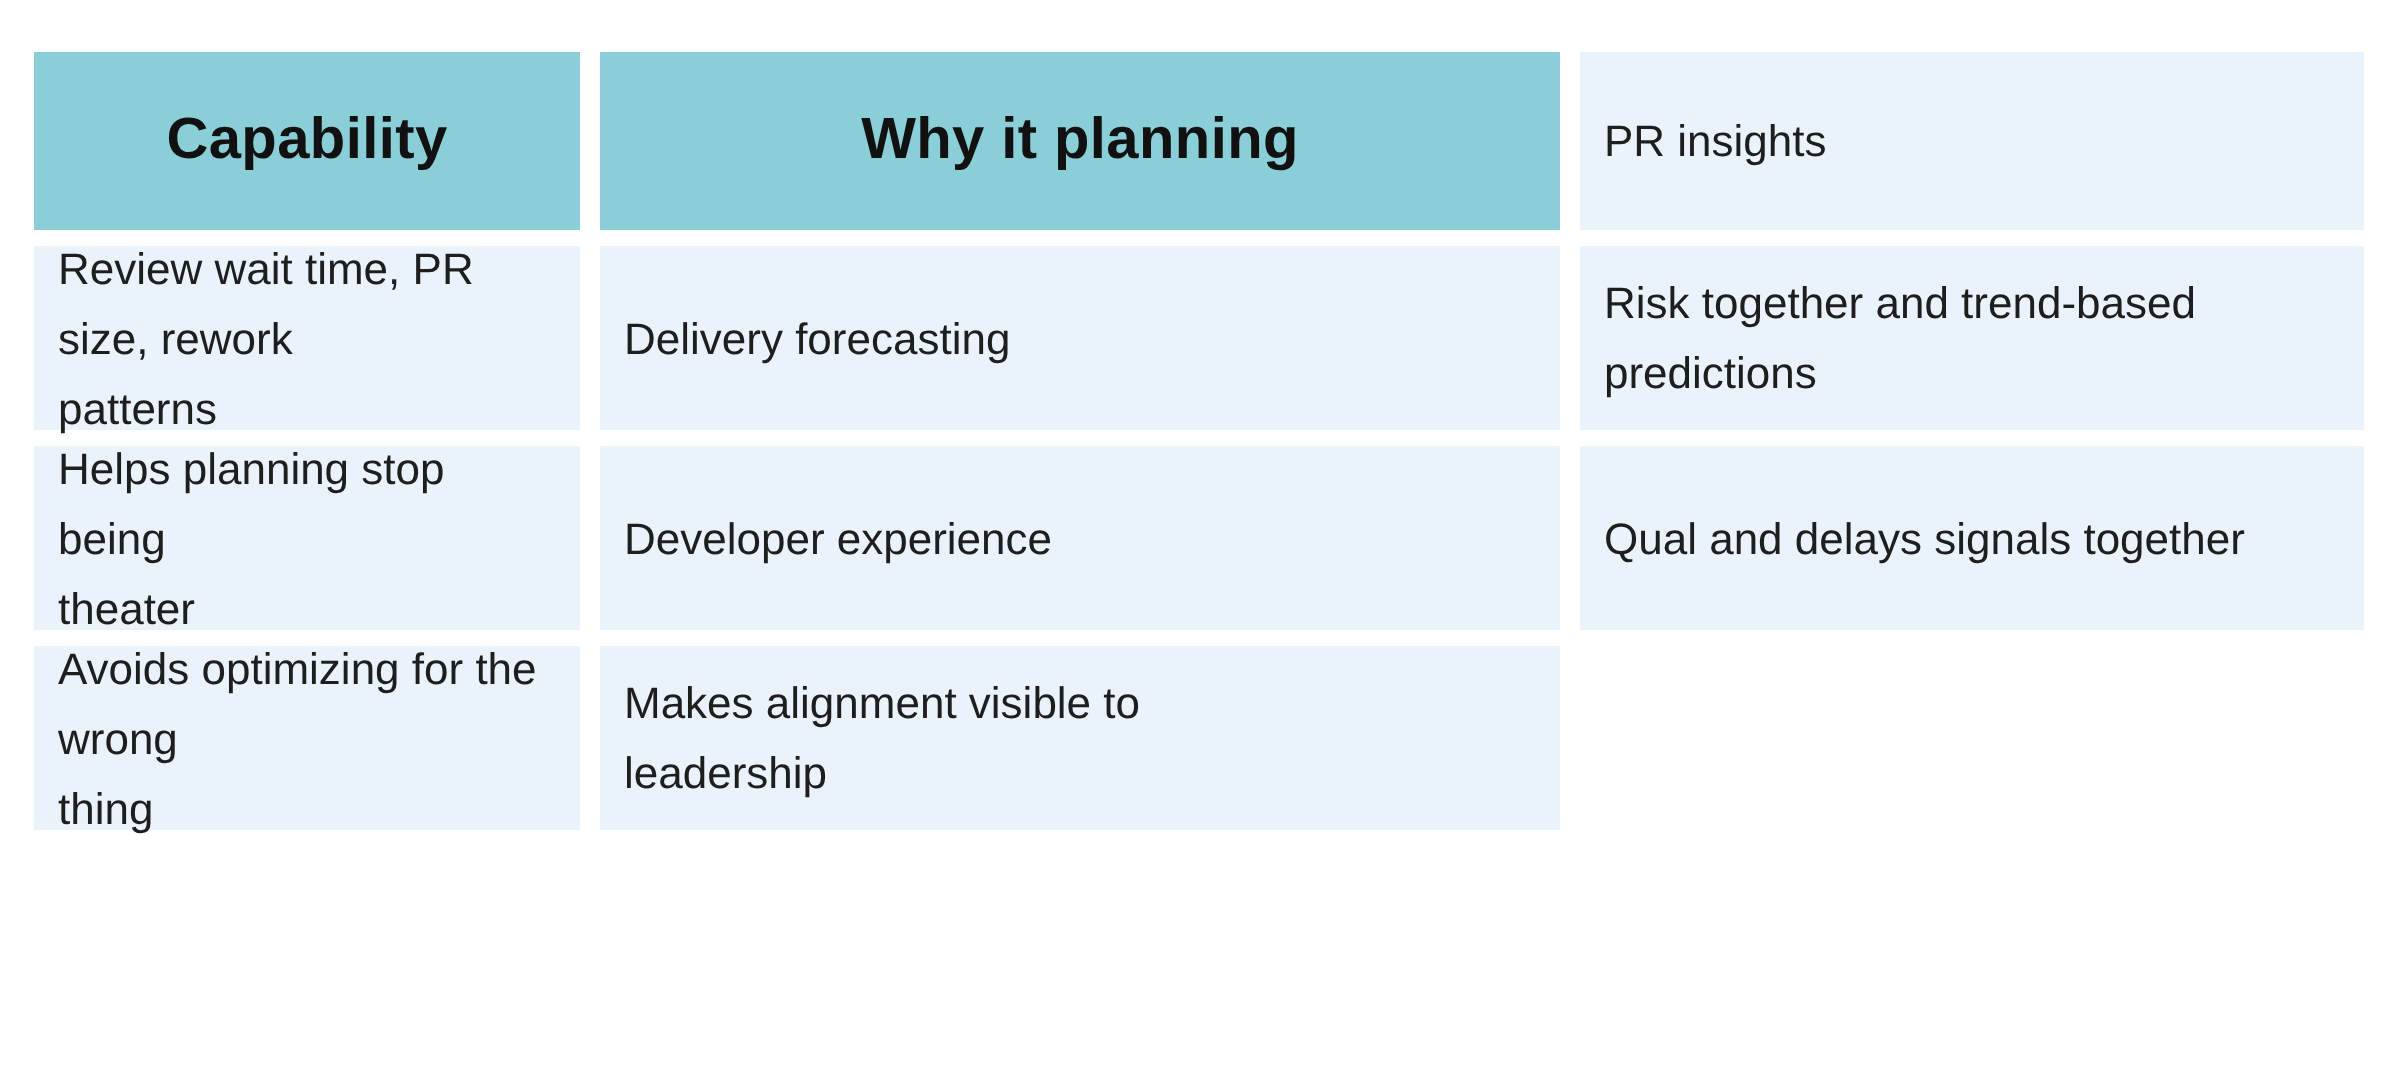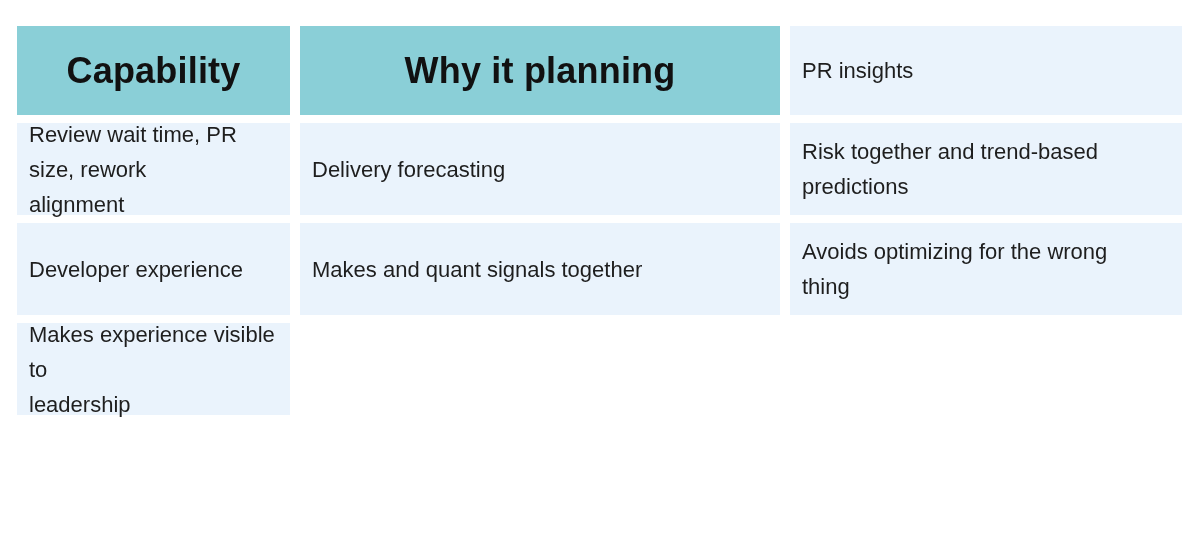--- a/index.html
+++ b/index.html
@@ -23,21 +23,21 @@
     grid-template-rows: 89px 92px 92px 92px 95px;
     gap: 8px 10px;
   }
   .th {
     background: #8ACFD7;
     color: #111111;
     display: flex;
     align-items: center;
     justify-content: center;
     font-weight: 700;
-    font-size: 36px;
+    font-size: 29px;
     letter-spacing: 0.2px;
     text-align: center;
   }
   .td {
     background: #EAF3FC;
     color: #1E1E1E;
     display: flex;
     align-items: center;
     padding: 0 12px;
     font-size: 22px;
@@ -49,27 +49,29 @@
 </head>
 <body>
 
 <div class="comparison-table">
 
   <div class="th">Capability</div>
   <div class="th">Why it planning</div>
 
   <div class="td">PR insights</div>
   <div class="td">Review wait time, PR size, rework
-alignment</div>
+patterns</div>
 
   <div class="td">Delivery forecasting</div>
   <div class="td">Risk together and trend-based
 predictions</div>
+  <div class="td">Helps planning stop being
+theater</div>
 
   <div class="td">Developer experience</div>
-  <div class="td">Makes and quant signals together</div>
+  <div class="td">Qual and delays signals together</div>
   <div class="td">Avoids optimizing for the wrong
 thing</div>
 
-  <div class="td">Makes experience visible to
+  <div class="td">Makes alignment visible to
 leadership</div>
 
 </div>
 
 </body></html>

